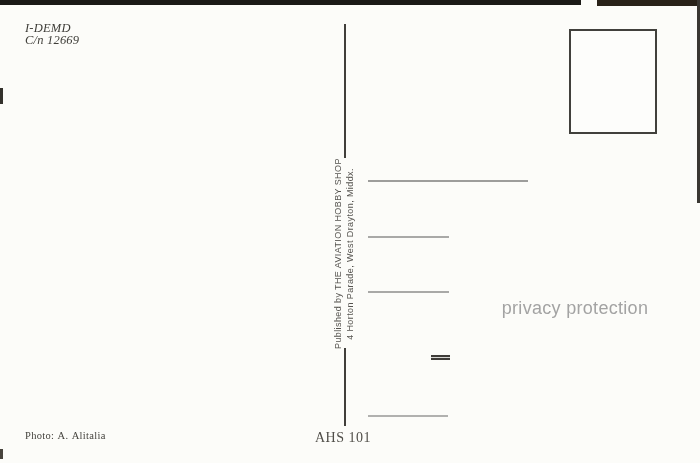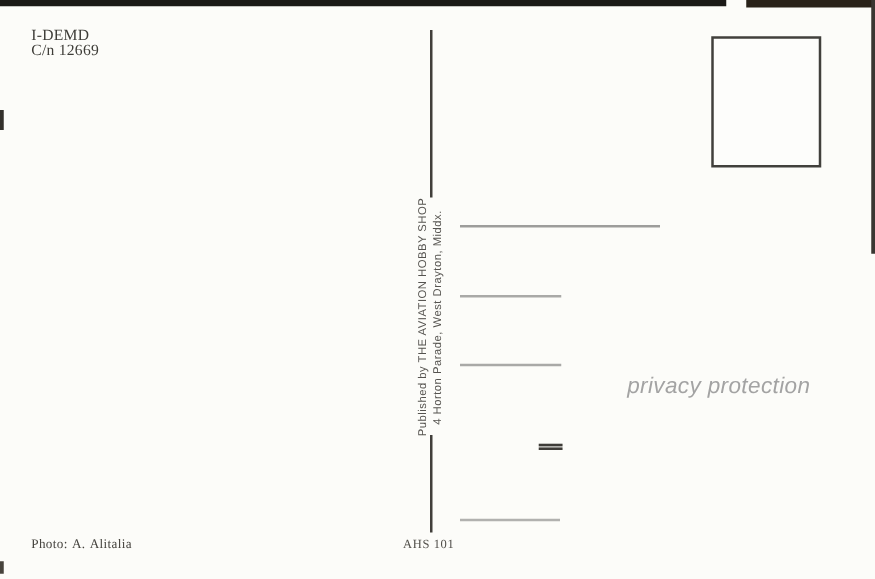--- a/index.html
+++ b/index.html
@@ -29,21 +29,21 @@
   .caption {
     position: absolute;
     left: 25px;
     top: 23px;
     display: flex;
     color: #3e3d38;
     font-size: 12.5px;
     line-height: 11.5px;
     letter-spacing: 0.2px;
   }
-  .caption .col1 { width: 78px; }
+  .caption .col1 { width: 78px; font-style: italic; }
   .caption div { white-space: nowrap; }
 
   
   .stamp-box {
     position: absolute;
     left: 569px;
     top: 29px;
     width: 84px;
     height: 101px;
     border: 2px solid #41403c;
@@ -105,41 +105,40 @@
     left: 479px;
     top: 302px;
     width: 192px;
     text-align: center;
     font-family: "Liberation Sans", sans-serif;
     font-size: 18px;
     line-height: 13px;
     letter-spacing: 0.3px;
     color: #a3a3a3;
     white-space: nowrap;
-    font-style: italic;
   }
 
   
   .photo-credit {
     position: absolute;
     left: 25px;
     top: 430px;
     font-size: 10.5px;
     letter-spacing: 0.3px;
     word-spacing: 1px;
     color: #454publ;
     color: #45433e;
   }
   .catalog-number {
     position: absolute;
     left: 303px;
     top: 430px;
     width: 80px;
     text-align: center;
-    font-size: 10px;
+    font-size: 14px;
     letter-spacing: 0.5px;
     color: #504e49;
   }
 </style>
 </head>
 <body>
 
 <div class="card">
 
   <div class="edge edge-top-left"></div>

